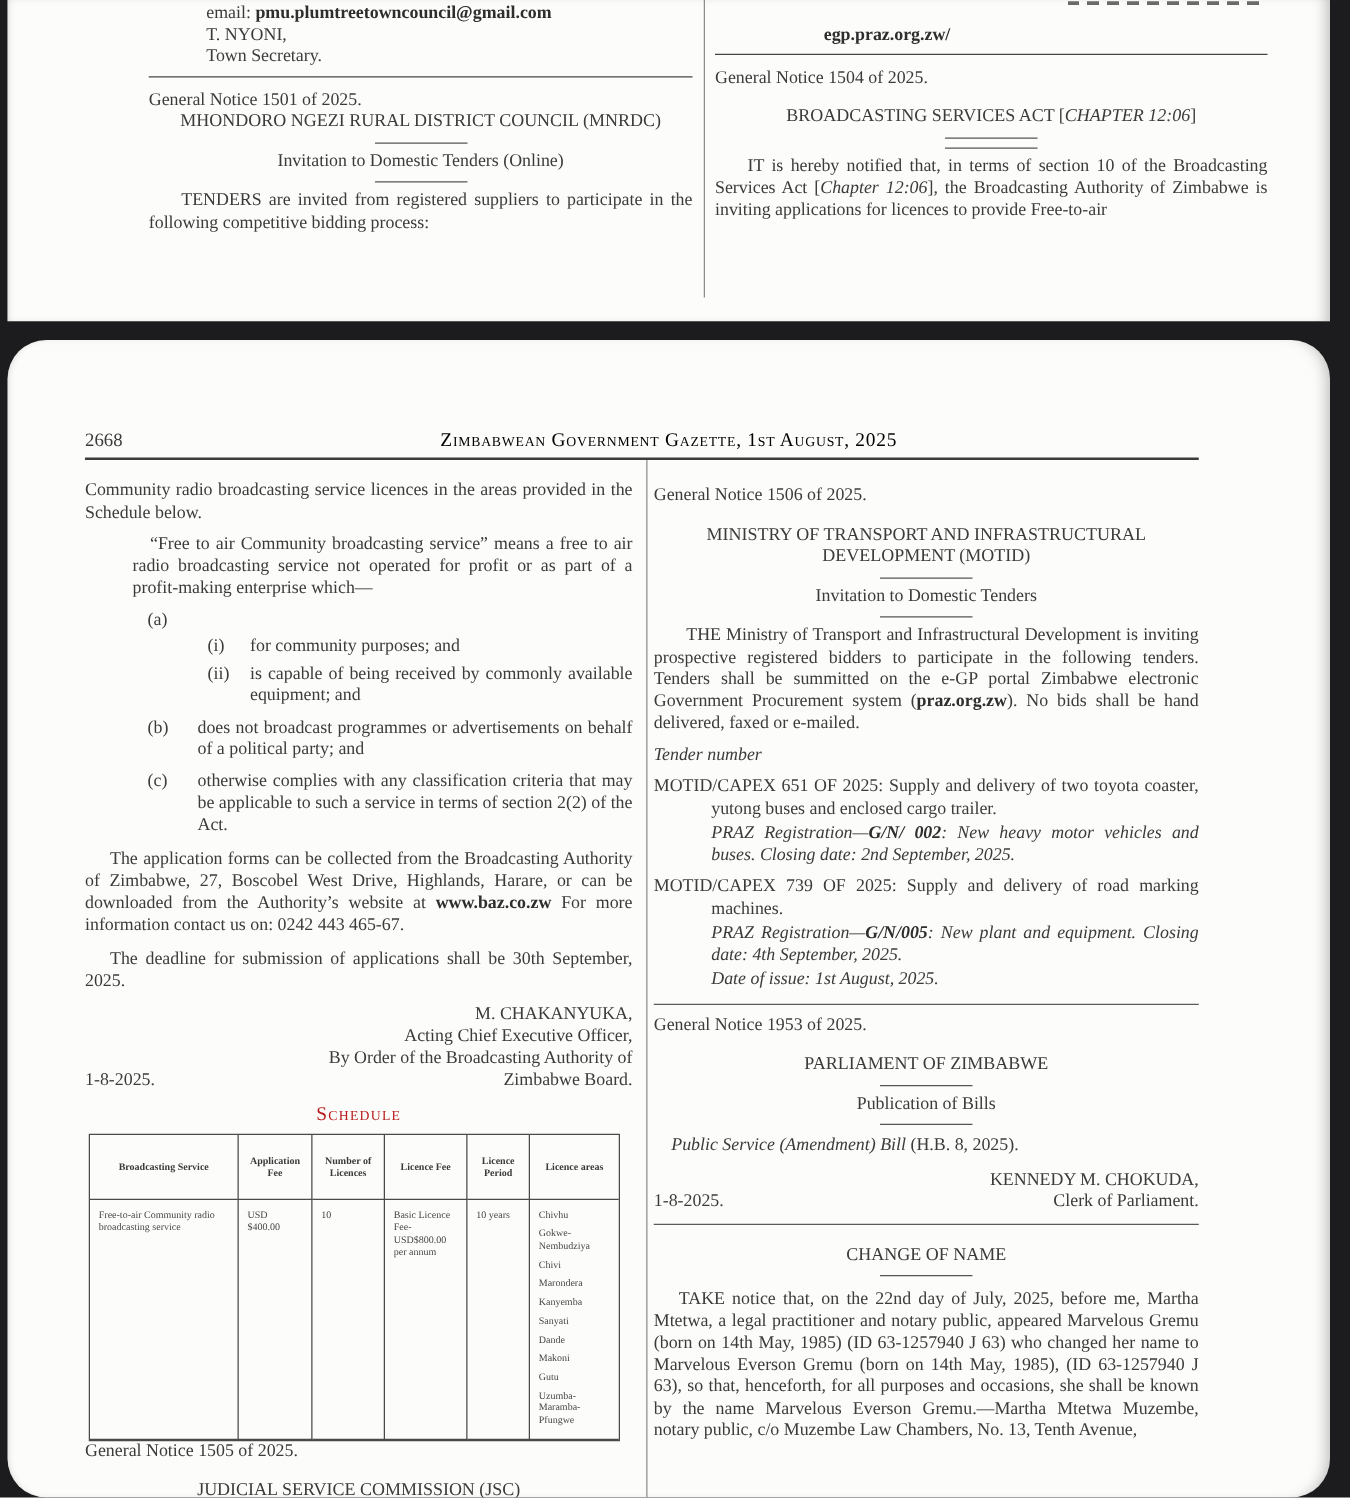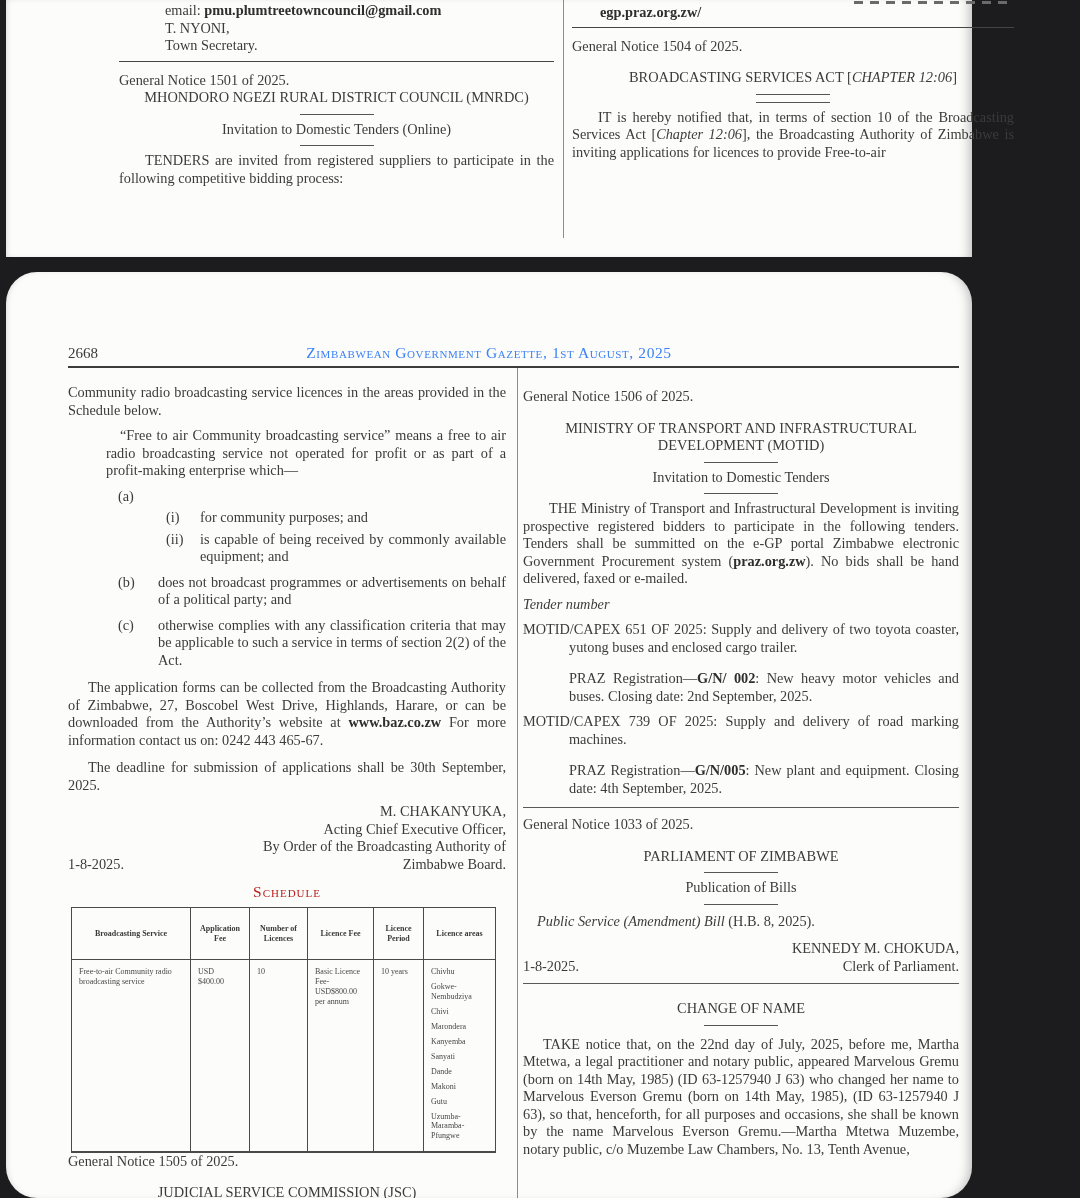--- a/index.html
+++ b/index.html
@@ -3,21 +3,21 @@
 <meta charset="utf-8">
 <style>
   * { margin:0; padding:0; box-sizing:border-box; }
   html,body { width:1080px; height:1198px; }
   body {
     position:relative; overflow:hidden;
     background:#1c1c1e;
     font-family:"Liberation Serif", serif;
     color:#3b3b3b;
   }
-  .page { position:absolute; left:6px; width:966px; background:#fcfcfa;
+  .page { position:absolute; left:6px; width:1058px; background:#fcfcfa;
           box-shadow: inset -10px 0 12px -8px rgba(0,0,0,.28), inset 4px 0 6px -4px rgba(0,0,0,.18); }
   #page1 { top:0; height:257px; }
   #page2 { top:272px; height:926px;border-radius:31px; }
 
   .col { position:absolute; top:0; }
   .vdivider { position:absolute; width:1px; background:#8d8d8d; }
 
   p, .line { font-size:14.3px; line-height:17.5px; }
   .just { text-align:justify; }
   .center { text-align:center; }
@@ -32,21 +32,21 @@
   
   .p1-left  { left:113px; width:435px; }
   .p1-right { left:566px; width:442px; }
   .ind46 { margin-left:46px; }
   .clip-frag { position:absolute; top:1px; left:282px; width:158px; height:3px;
                background:repeating-linear-gradient(90deg,#6a6a6a 0 9px, transparent 9px 16px); }
 
   
   .pagenum { position:absolute; left:62px; top:73px; font-size:15px; }
   .gztitle { position:absolute; left:0; top:72px; width:100%; text-align:center;
-             font-variant:small-caps; font-size:15.5px; letter-spacing:.6px; color:#3b82f6; }
+             font-variant:small-caps; font-size:15.5px; letter-spacing:.6px; color:#000000; }
   .hdr-rule { position:absolute; left:62px; top:94px; width:891px; border-top:2px solid #3c3c3c; }
   #p2-divider { left:511px; top:96px; height:830px; }
   #p1-divider { left:557px; top:0; height:238px; }
 
   .p2-left  { left:62px;  top:104px; width:438px; }
   .p2-right { left:517px; top:108px; width:436px; }
 
   .mt8 { margin-top:8px; } .mt10 { margin-top:10px; } .mt12 { margin-top:0; } .mt14 { margin-top:14px; }
   .ti20 { text-indent:20px; } .ti26 { text-indent:26px; }
 
@@ -69,21 +69,21 @@
            display:grid; grid-template-columns:119px 59px 58px 66px 50px 1fr; }
   .sched .cell { border-right:1px solid #4a4a4a; border-bottom:1px solid #4a4a4a;
                  font-size:8px; line-height:10px; color:#474747; }
   .sched .cell:nth-child(6n) { border-right:none; }
   .sched .hcell { height:52px; display:flex; align-items:center; justify-content:center;
                   text-align:center; font-weight:bold; color:#3a3a3a; padding:3px; }
   .sched .dcell { min-height:192px; padding:7px 5px 5px 7px; }
   .areas div { margin-bottom:5.5px; line-height:9.5px; }
 
   .tender { margin-top:8px; padding-left:46px; text-indent:-46px; text-align:justify; }
-  .praz   { margin-left:46px; margin-top:14px; text-align:justify; }
+  .praz   { margin-left:46px; margin-top:2px; text-align:justify;font-style:italic; }
 
   .clerkblock { position:relative; text-align:right; margin-top:10px; }
   .clerkblock .date { position:absolute; left:0; bottom:0; }
 </style>
 </head>
 <body>
 
 <div class="page" id="page1">
   <div class="vdivider" id="p1-divider"></div>
 
@@ -97,21 +97,21 @@
     <div class="line mt10">General Notice 1501 of 2025.</div>
     <div class="line center caps-line mt12">MHONDORO NGEZI RURAL DISTRICT COUNCIL (MNRDC)</div>
     <div class="rule-short"></div>
     <div class="line center">Invitation to Domestic Tenders (Online)</div>
     <div class="rule-short"></div>
     <p class="just ti26 mt12">TENDERS are invited from registered suppliers to participate in the following competitive bidding process:</p>
   </div>
 
   <div class="col p1-right">
     <div class="clip-frag"></div>
-    <div class="line" style="margin-left:28px; padding-top:4px;"><b>egp.praz.org.zw/</b></div>
+    <div class="line" style="margin-left:87px; padding-top:20px;"><b>egp.praz.org.zw/</b></div>
     <div class="rule-full" style="margin-top:5px;"></div>
     <div class="line mt10">General Notice 1504 of 2025.</div>
     <div class="line center caps-line mt14">
       <span>BROADCASTING SERVICES ACT [</span><i>CHAPTER 12:06</i><span>]</span>
     </div>
     <div class="rule-short"></div>
     <div class="rule-short"></div>
     <p class="just ti26 mt12">
       <span>IT is hereby notified that, in terms of section 10 of the Broadcasting Services Act [</span><i>Chapter 12:06</i><span>], the Broadcasting Authority of Zimbabwe is inviting applications for licences to provide Free-to-air</span>
     </p>
@@ -215,24 +215,25 @@
     <div class="line mt8"><i>Tender number</i></div>
 
     <p class="line tender">MOTID/CAPEX 651 OF 2025: Supply and delivery of two toyota coaster, yutong buses and enclosed cargo trailer.</p>
     <p class="line praz">
       <span>PRAZ Registration—</span><b>G/N/ 002</b><span>: New heavy motor vehicles and buses. Closing date: 2nd September, 2025.</span>
     </p>
     <p class="line tender">MOTID/CAPEX 739 OF 2025: Supply and delivery of road marking machines.</p>
     <p class="line praz">
       <span>PRAZ Registration—</span><b>G/N/005</b><span>: New plant and equipment. Closing date: 4th September, 2025.</span>
     </p>
+    <p class="line praz">Date of issue: 1st August, 2025.</p>
 
     <div class="rule-thin mt10"></div>
 
-    <div class="line mt8">General Notice 1033 of 2025.</div>
+    <div class="line mt8">General Notice 1953 of 2025.</div>
     <div class="line center caps-line mt14">PARLIAMENT OF ZIMBABWE</div>
     <div class="rule-short"></div>
     <div class="line center">Publication of Bills</div>
     <div class="rule-short"></div>
 
     <p class="line mt8" style="margin-left:14px;">
       <i>Public Service (Amendment) Bill </i><span>(H.B. 8, 2025).</span>
     </p>
 
     <div class="clerkblock">

